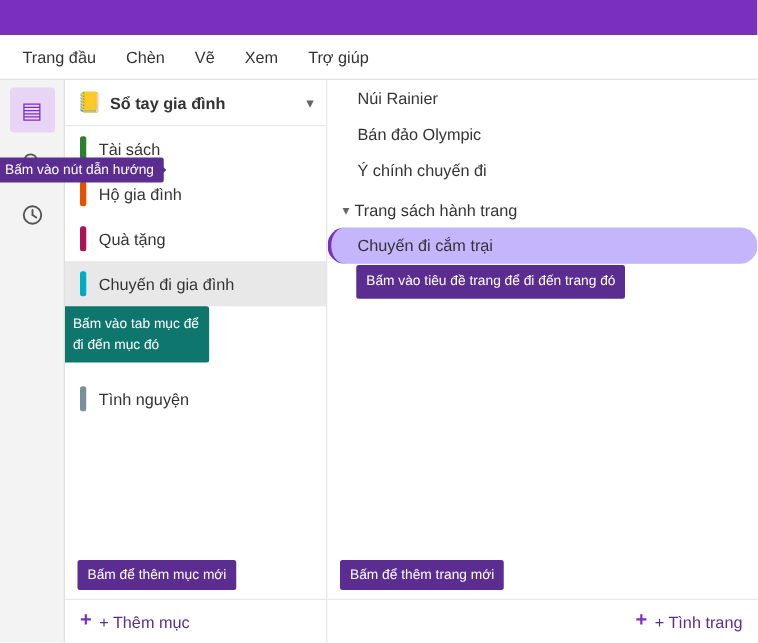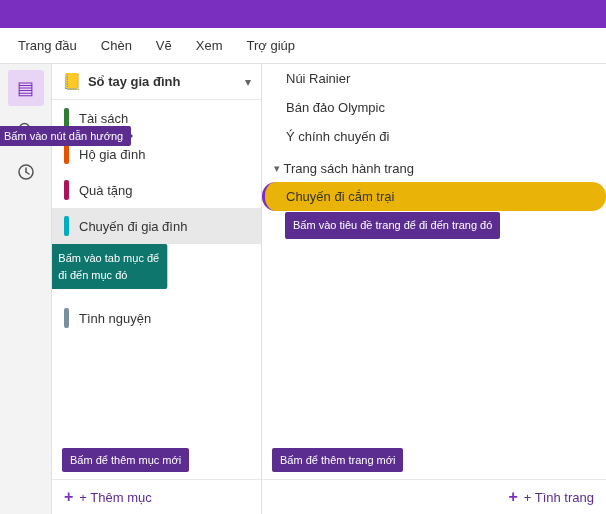--- a/index.html
+++ b/index.html
@@ -226,21 +226,21 @@
       font-size: 11px;
     }
 
     .page-item {
       padding: 7px 12px 7px 24px;
       cursor: pointer;
       color: #333;
       font-size: 13px;
     }
     .page-item.active {
-      background: #eab308;
+      background: #c4b5fd;
       border-left: 3px solid #7B2FBE;
       padding-left: 21px;
       border-radius: 14px;
     }
 
     
     .page-tooltip {
       position: relative;
     }
     .page-tooltip-box {

